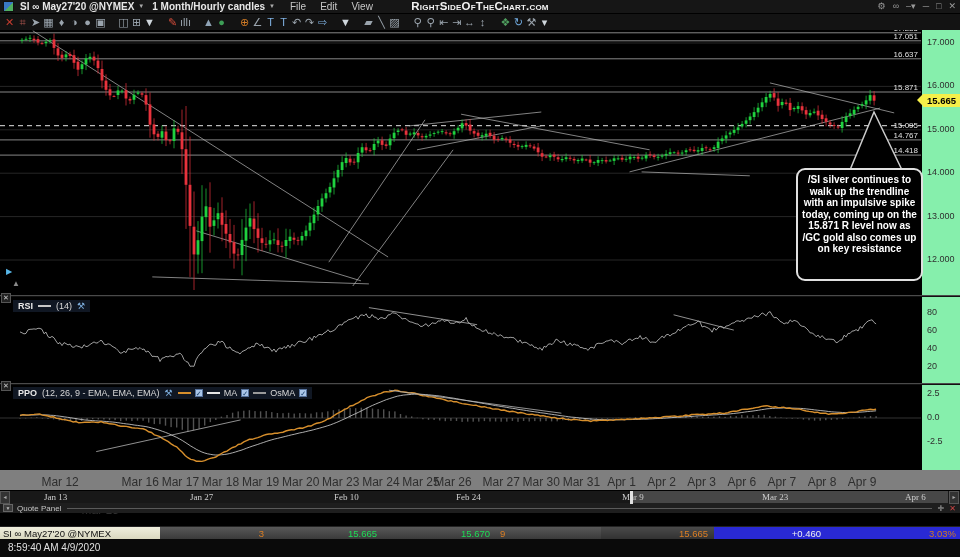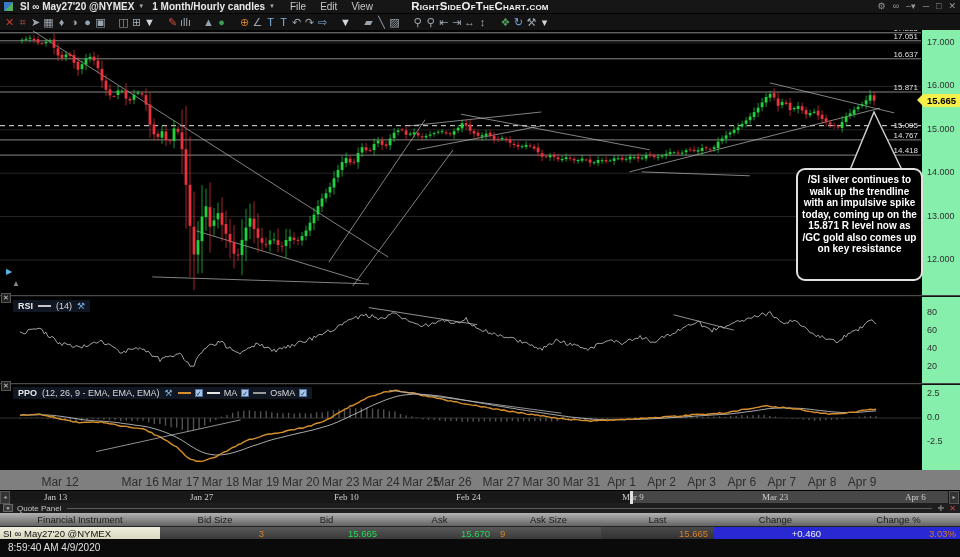--- a/index.html
+++ b/index.html
@@ -882,30 +882,20 @@
 
   <div id="qp-strip">
     <span id="qp-collapse">▼</span>
     <span>Quote Panel</span>
     <span id="qp-line"></span>
     <span id="qp-icons">
       <span style="color:#aaa">✛</span>
       <span style="color:#cc4444">✕</span>
     </span>
   </div>
-  <div id="qp-header">
-    <span class="qh" style="width:160px">Financial Instrument</span>
-    <span class="qh" style="width:110px">Bid Size</span>
-    <span class="qh" style="width:113px">Bid</span>
-    <span class="qh" style="width:113px">Ask</span>
-    <span class="qh" style="width:105px">Ask Size</span>
-    <span class="qh" style="width:113px">Last</span>
-    <span class="qh" style="width:123px">Change</span>
-    <span class="qh" style="width:123px">Change %</span>
-  </div>
   <div id="qp-row">
     <span class="qc" style="width:160px;background:linear-gradient(180deg,#efeedd,#d8d6bd);color:#111;padding-left:3px">SI ∞ May27'20 @NYMEX</span>
     <span class="qc" style="width:110px;color:#dd7f23;text-align:right;padding-right:6px">3</span>
     <span class="qc" style="width:113px;color:#1ddd55;text-align:right;padding-right:6px">15.665</span>
     <span class="qc" style="width:113px;color:#1ddd55;text-align:right;padding-right:6px">15.670</span>
     <span class="qc" style="width:105px;color:#dd7f23;text-align:left;padding-left:4px">9</span>
     <span class="qc" style="width:113px;color:#dd7f23;text-align:right;padding-right:6px;background:linear-gradient(180deg,#4a4a4a,#303030)">15.665</span>
     <span class="qc" style="width:123px;color:#f0f0f0;text-align:right;padding-right:16px;background:#2929d4">+0.460</span>
     <span class="qc" style="width:123px;color:#cf7a22;text-align:right;padding-right:4px;background:#2929d4">3.03%</span>
   </div>

